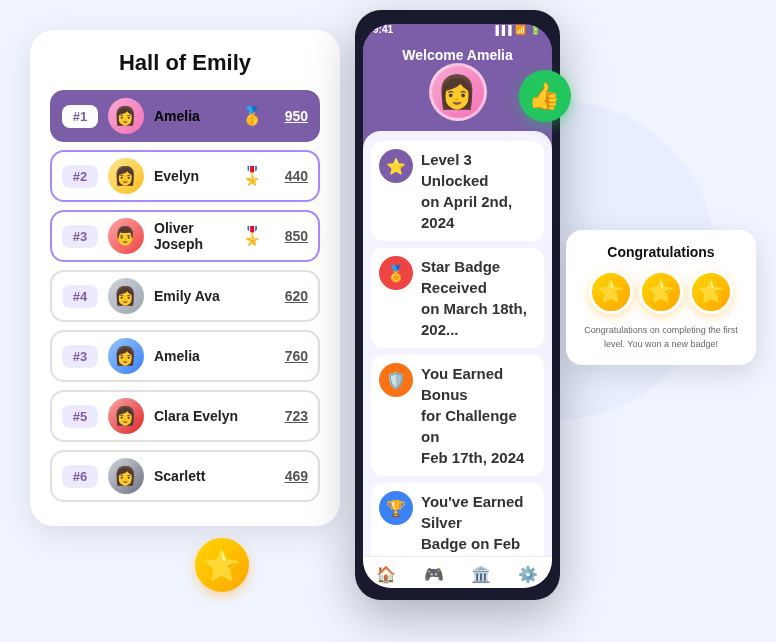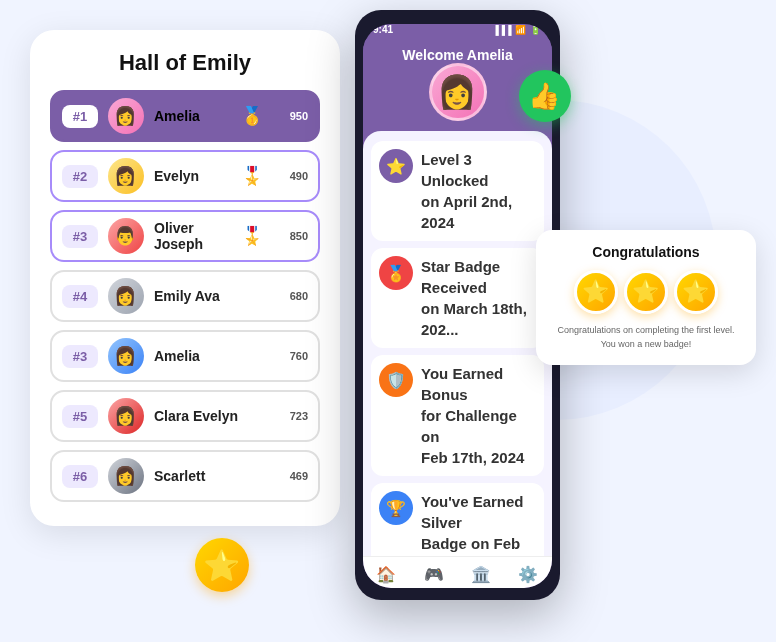--- a/index.html
+++ b/index.html
@@ -129,25 +129,26 @@
     .hof-row.rank1 .hof-name {
       color: #000000;
     }
 
     .medal-icon {
       font-size: 18px;
       margin: 0 2px;
     }
 
     .hof-score {
-      font-size: 11px;
+      font-size: 14px;
       font-weight: 700;
       color: #555;
       min-width: 32px;
       text-align: right;
+      text-decoration: underline;
     }
 
     .hof-row.rank1 .hof-score {
       color: white;
     }
 
     
     .star-decoration {
       position: absolute;
       bottom: 50px;
@@ -292,21 +293,21 @@
       gap: 1px;
     }
 
     .nav-icon.active { color: #7B5EA7; }
 
     
     .congrats-card {
       position: absolute;
       right: 20px;
       top: 230px;
-      width: 220px;
+      width: 190px;
       background: white;
       border-radius: 16px;
       padding: 14px;
       box-shadow: 0 8px 28px rgba(0,0,0,0.13);
       z-index: 6;
     }
 
     .congrats-title {
       font-size: 14px;
       font-weight: 800;
@@ -374,36 +375,36 @@
     <div class="hof-name">Amelia</div>
     <span class="medal-icon">🥇</span>
     <div class="hof-score">950</div>
   </div>
 
   <div class="hof-row rank2">
     <div class="rank-badge">#2</div>
     <div class="avatar avatar-evelyn">👩</div>
     <div class="hof-name">Evelyn</div>
     <span class="medal-icon">🎖️</span>
-    <div class="hof-score">490</div>
+    <div class="hof-score">440</div>
   </div>
 
   <div class="hof-row rank3">
     <div class="rank-badge">#3</div>
     <div class="avatar avatar-oliver">👨</div>
     <div class="hof-name">Oliver Joseph</div>
     <span class="medal-icon">🎖️</span>
     <div class="hof-score">850</div>
   </div>
 
   <div class="hof-row">
     <div class="rank-badge">#4</div>
     <div class="avatar avatar-emily">👩</div>
     <div class="hof-name">Emily Ava</div>
-    <div class="hof-score">680</div>
+    <div class="hof-score">620</div>
   </div>
 
   <div class="hof-row">
     <div class="rank-badge">#3</div>
     <div class="avatar avatar-madison">👩</div>
     <div class="hof-name">Amelia</div>
     <div class="hof-score">760</div>
   </div>
 
   <div class="hof-row">

